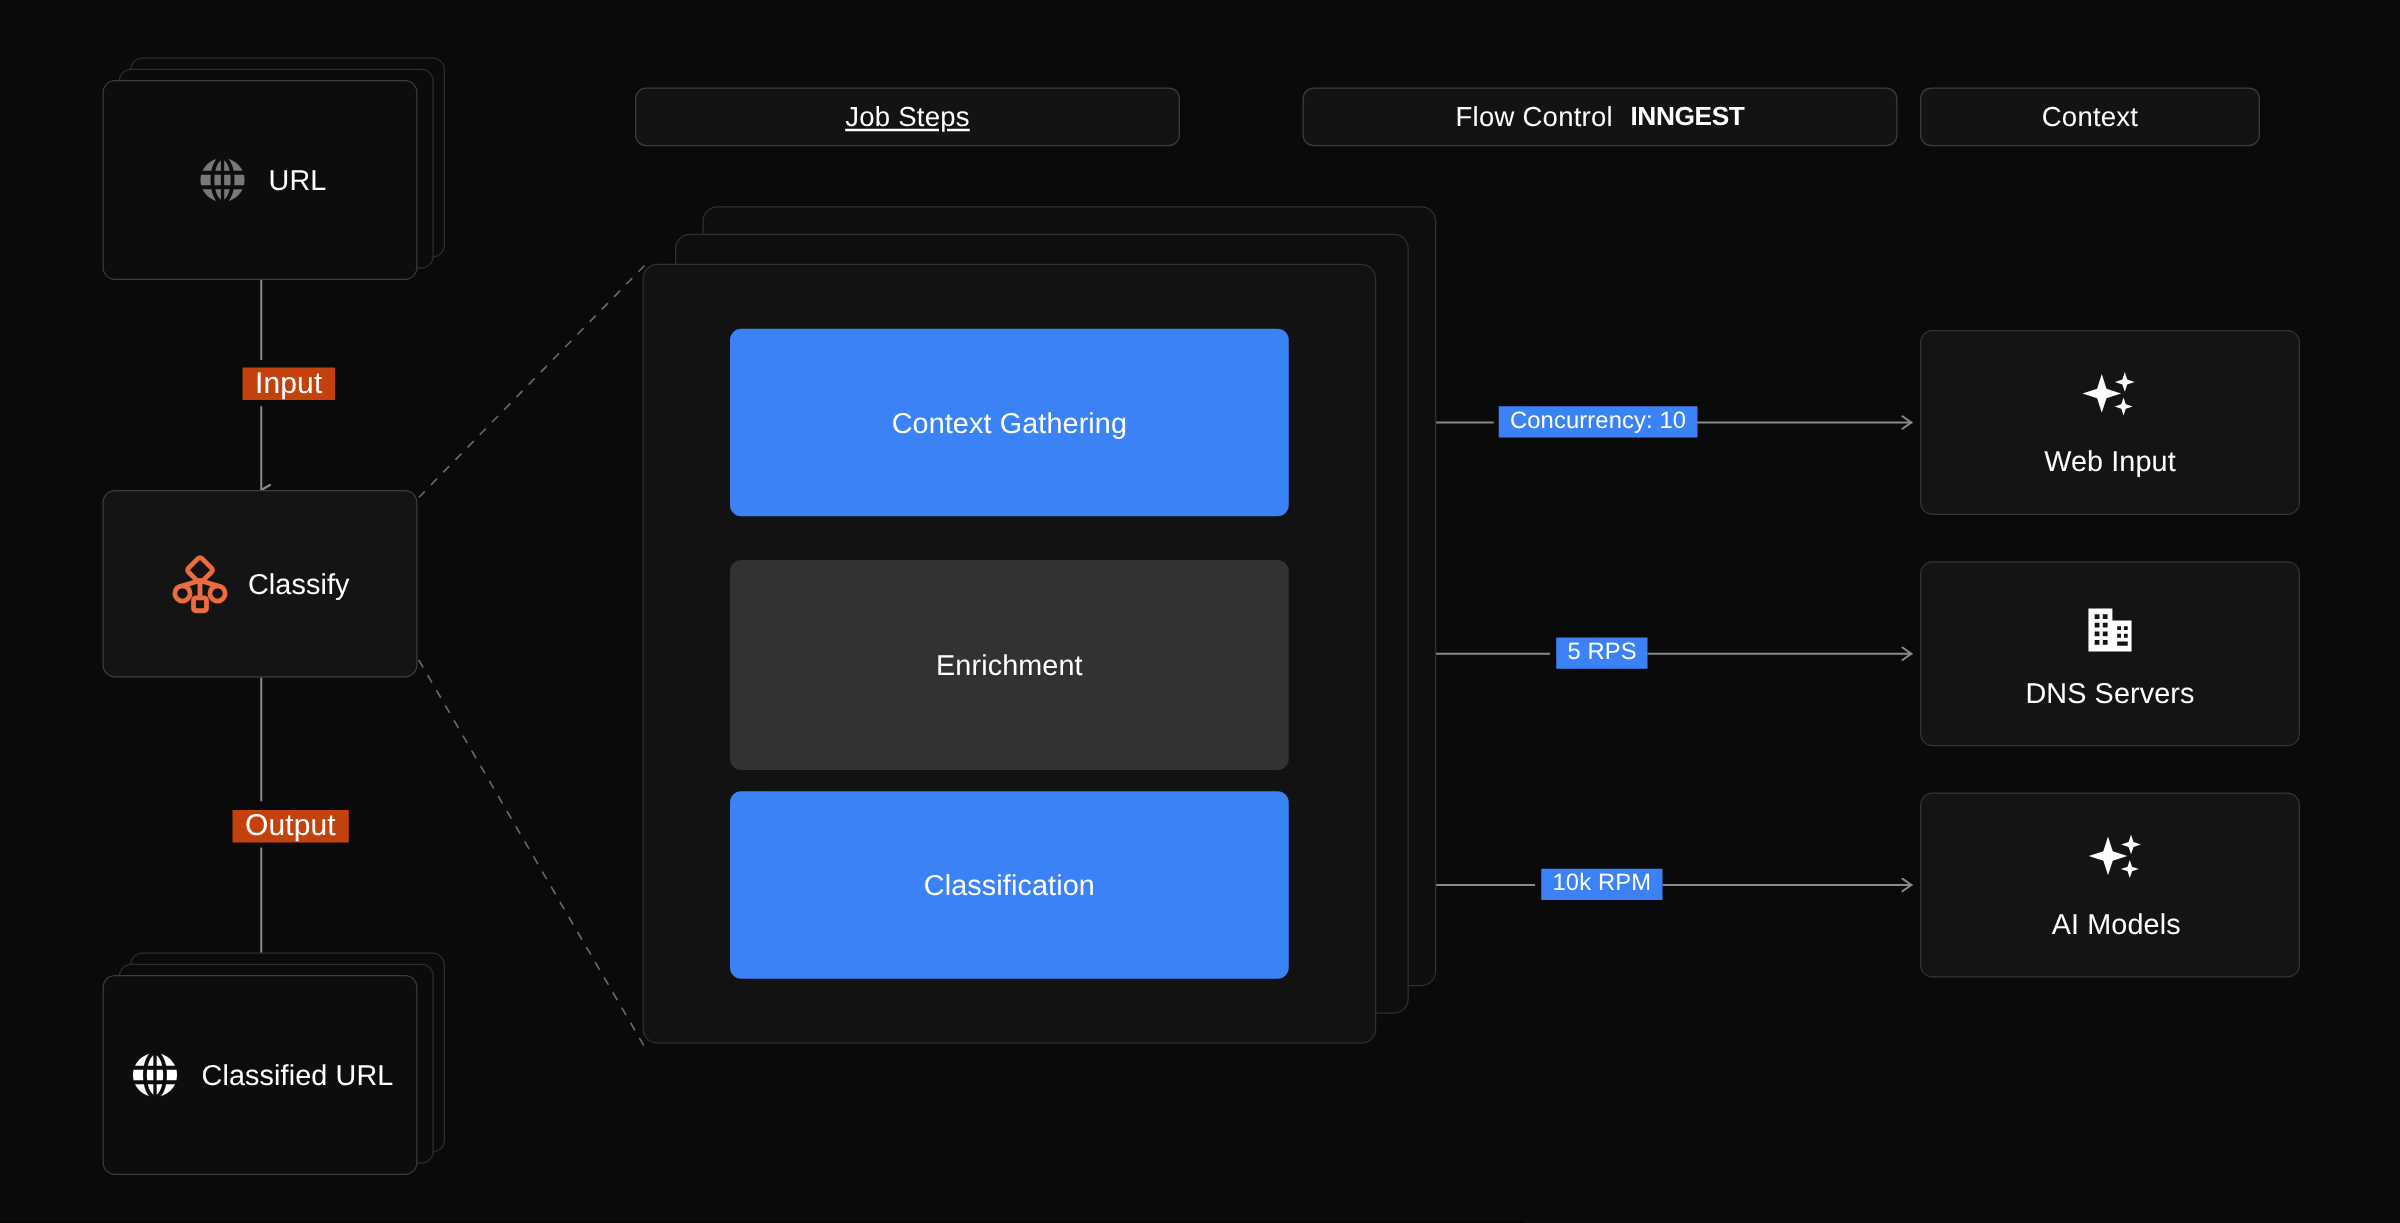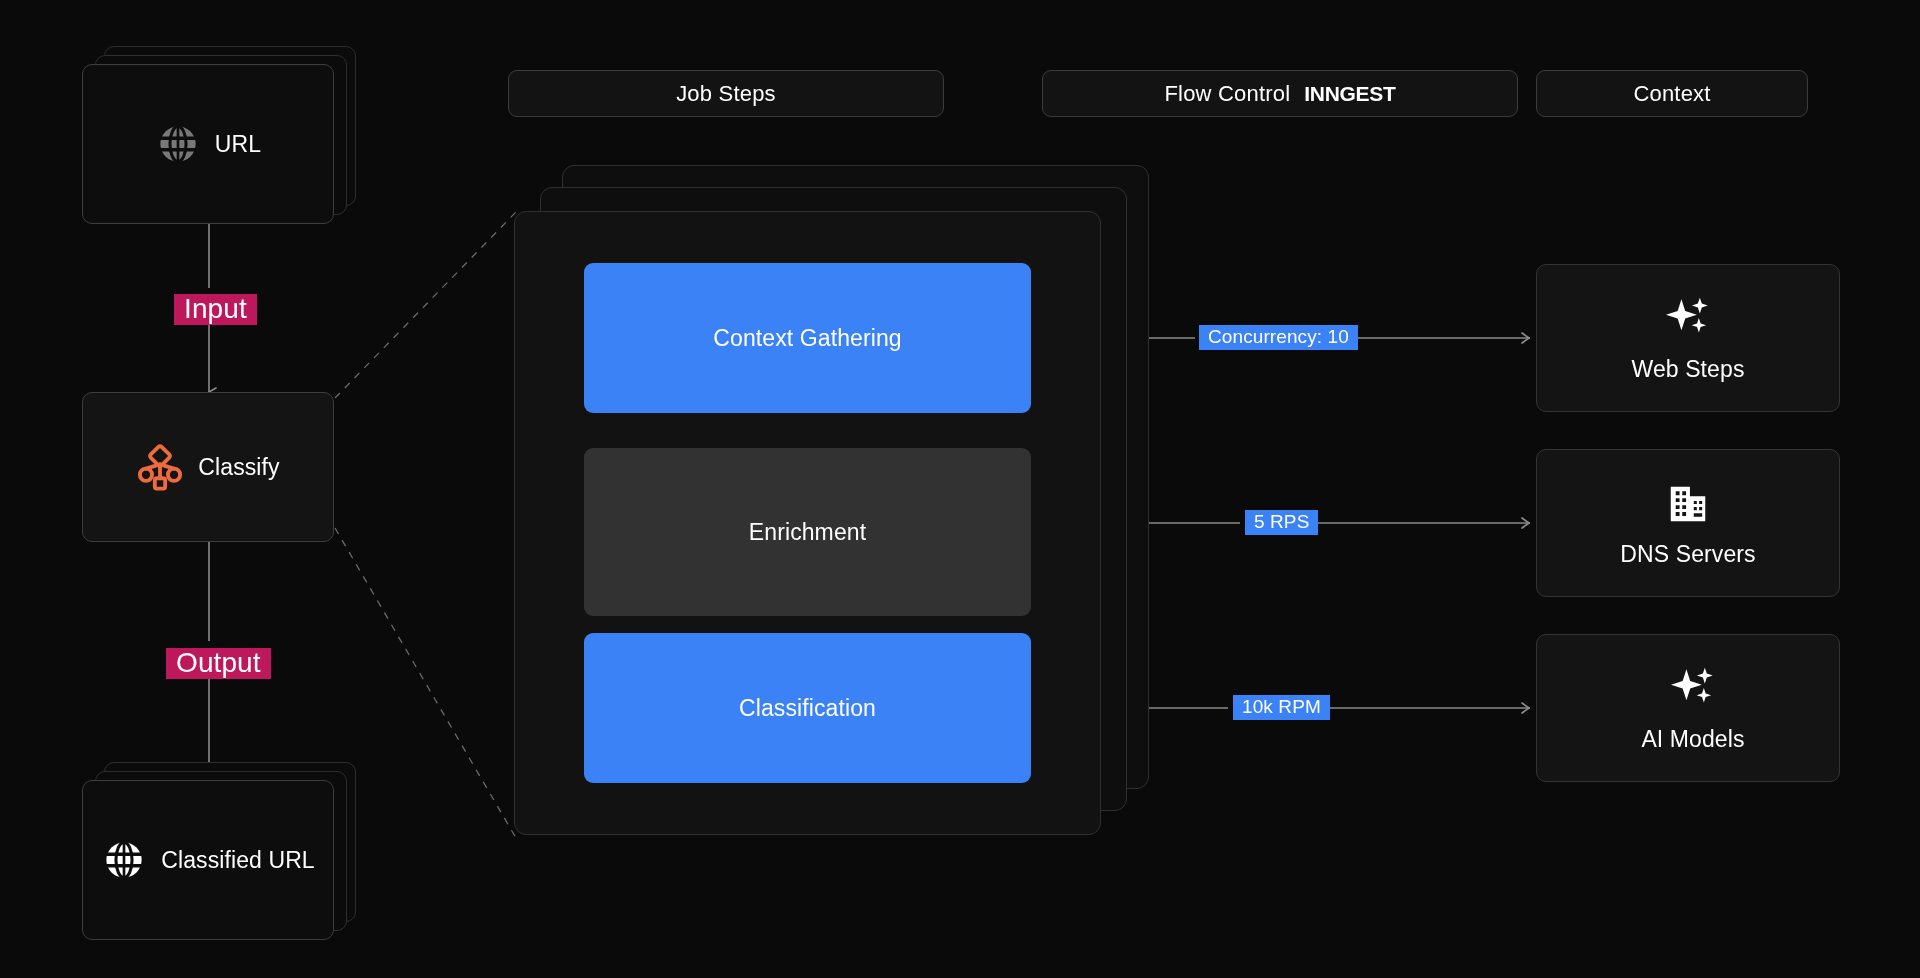--- a/index.html
+++ b/index.html
@@ -143,28 +143,29 @@
   .ctx-label {
     font-size: 23px;
     color: #ffffff;
     letter-spacing: 0.1px;
     line-height: 1;
   }
 
   
   .edge-label {
     position: absolute;
-    font-size: 28px;
+    font-size: 24px;
     color: #ffffff;
     letter-spacing: 0.1px;
     white-space: nowrap;
     z-index: 14;
-    background: #be185d;
+    background: #c2410c;
     padding: 0 10px;
     line-height: 1.1;
+    margin-left: 20px;
   }
   .flow-label {
     position: absolute;
     font-size: 19px;
     color: #ffffff;
     letter-spacing: 0.1px;
     z-index: 14;
     background: #3b82f6;
     padding: 2px 9px;
     line-height: 1.1;
@@ -209,21 +210,21 @@
     <g>
       <line x1="1031" y1="523" x2="1240" y2="523" stroke="#8a8a8a" stroke-width="1.6"></line>
       <line x1="1318" y1="523" x2="1530" y2="523" stroke="#8a8a8a" stroke-width="1.6" marker-end="url(#arrow-right)"></line>
     </g>
     <g>
       <line x1="1031" y1="708" x2="1228" y2="708" stroke="#8a8a8a" stroke-width="1.6"></line>
       <line x1="1330" y1="708" x2="1530" y2="708" stroke="#8a8a8a" stroke-width="1.6" marker-end="url(#arrow-right)"></line>
     </g>
   </svg>
 
-  <div class="tab" style="left:508px; width:436px;">
+  <div class="tab" style="left:508px; width:436px;text-decoration:underline;">
     <span class="tab-label">Job Steps</span>
   </div>
 
   <div class="tab" style="left:1042px; width:476px;">
     <span class="tab-label">Flow Control</span>
     <span class="brand-label">INNGEST</span>
   </div>
 
   <div class="tab" style="left:1536px; width:272px;">
     <span class="tab-label">Context</span>
@@ -295,21 +296,21 @@
   <div class="flow-label" style="left:1233px; top:695px;">10k RPM</div>
 
   <div class="ctx-card dots" style="top:264px;">
     <span>
       <svg class="icon" width="50" height="46" viewBox="0 0 30 28" fill="#ffffff">
         <path d="M11 2 L13.3 9.1 L20.4 11.4 L13.3 13.7 L11 20.8 L8.7 13.7 L1.6 11.4 L8.7 9.1 Z"></path>
         <path d="M22.2 1 L23.4 4.6 L27 5.8 L23.4 7 L22.2 10.6 L21 7 L17.4 5.8 L21 4.6 Z"></path>
         <path d="M21.6 13.4 L22.7 16.7 L26 17.8 L22.7 18.9 L21.6 22.2 L20.5 18.9 L17.2 17.8 L20.5 16.7 Z"></path>
       </svg>
     </span>
-    <span class="ctx-label">Web Steps</span>
+    <span class="ctx-label">Web Input</span>
   </div>
 
   <div class="ctx-card dots" style="top:449px;">
     <span>
       <svg class="icon" width="46" height="46" viewBox="0 0 24 24" fill="#ffffff">
         <path d="M3 3 H13 V8 H21 V21 H3 Z M5.6 5.4 H7.6 V7.4 H5.6 Z
                  M9.0 5.4 H11.0 V7.4 H9.0 Z
                  M5.6 9.0 H7.6 V11.0 H5.6 Z  M9.0 9.0 H11.0 V11.0 H9.0 Z
                  M5.6 12.6 H7.6 V14.6 H5.6 Z M9.0 12.6 H11.0 V14.6 H9.0 Z
                  M5.6 16.2 H7.6 V18.2 H5.6 Z M9.0 16.2 H11.0 V18.2 H9.0 Z

